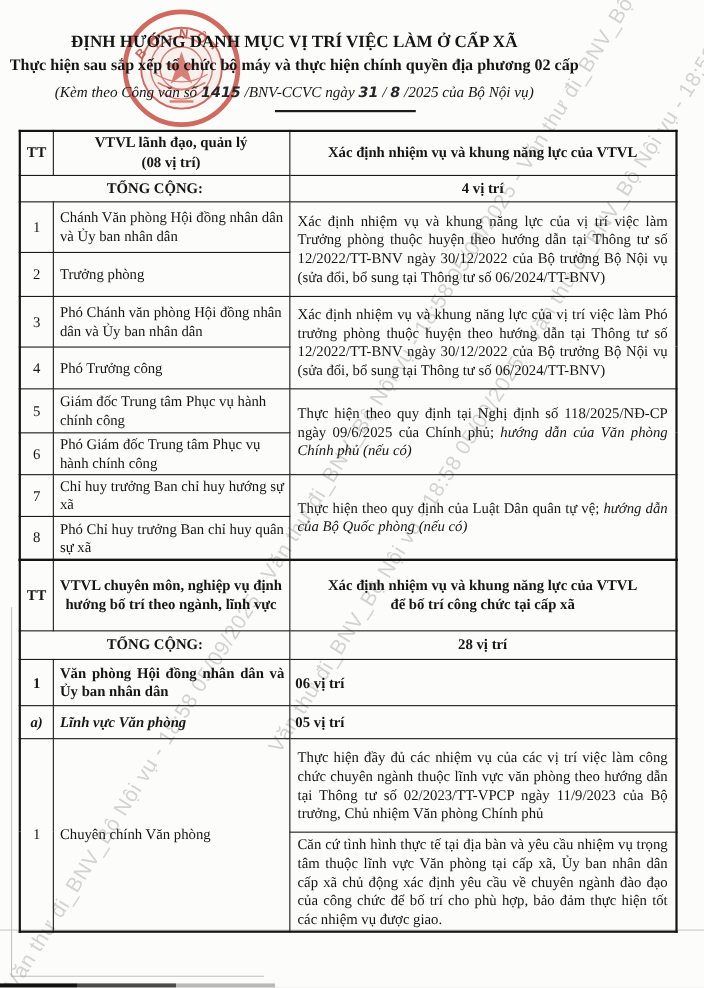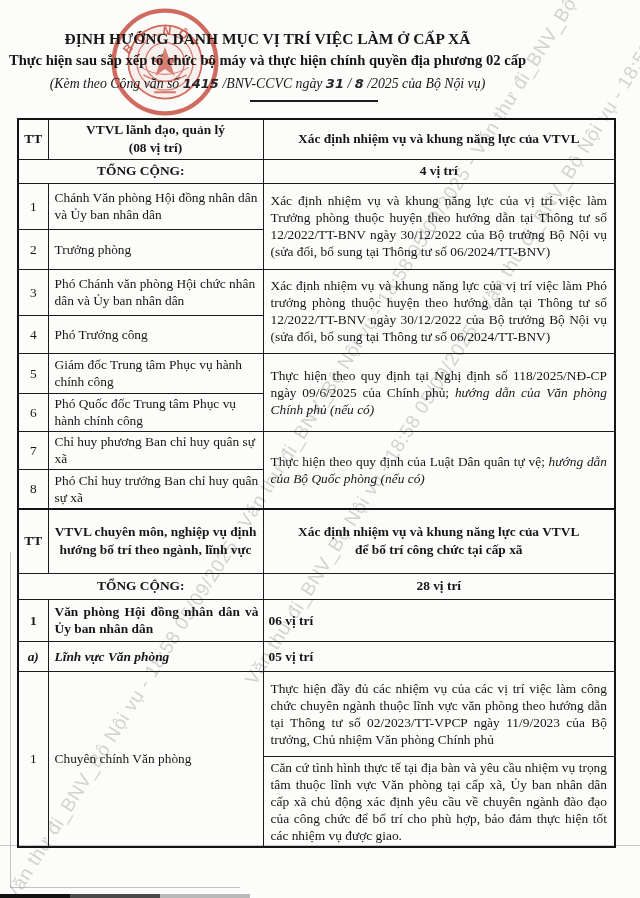--- a/index.html
+++ b/index.html
@@ -113,43 +113,43 @@
       <td class="desc" rowspan="2">
         <span>Xác định nhiệm vụ và khung năng lực của vị trí việc làm Trưởng phòng thuộc huyện theo hướng dẫn tại Thông tư số 12/2022/TT-BNV ngày 30/12/2022 của Bộ trưởng Bộ Nội vụ (sửa đổi, bổ sung tại Thông tư số 06/2024/TT-BNV)</span><span class="i"></span>
       </td>
     </tr>
     <tr style="height:40px">
       <td class="no">2</td>
       <td class="name">Trưởng phòng</td>
     </tr>
     <tr style="height:46px">
       <td class="no">3</td>
-      <td class="name">Phó Chánh văn phòng Hội chức nhân dân và Ủy ban nhân dân</td>
+      <td class="name">Phó Chánh văn phòng Hội đồng nhân dân và Ủy ban nhân dân</td>
       <td class="desc" rowspan="2">
         <span>Xác định nhiệm vụ và khung năng lực của vị trí việc làm Phó trưởng phòng thuộc huyện theo hướng dẫn tại Thông tư số 12/2022/TT-BNV ngày 30/12/2022 của Bộ trưởng Bộ Nội vụ (sửa đổi, bổ sung tại Thông tư số 06/2024/TT-BNV)</span><span class="i"></span>
       </td>
     </tr>
     <tr style="height:38px">
       <td class="no">4</td>
       <td class="name">Phó Trưởng công</td>
     </tr>
     <tr style="height:40px">
       <td class="no">5</td>
       <td class="name">Giám đốc Trung tâm Phục vụ hành chính công</td>
       <td class="desc" rowspan="2">
         <span>Thực hiện theo quy định tại Nghị định số 118/2025/NĐ-CP ngày 09/6/2025 của Chính phủ; </span><span class="i">hướng dẫn của Văn phòng Chính phủ (nếu có)</span>
       </td>
     </tr>
     <tr style="height:38px">
       <td class="no">6</td>
-      <td class="name">Phó Quốc đốc Trung tâm Phục vụ hành chính công</td>
+      <td class="name">Phó Giám đốc Trung tâm Phục vụ hành chính công</td>
     </tr>
     <tr style="height:38px">
       <td class="no">7</td>
-      <td class="name">Chỉ huy phương Ban chỉ huy quân sự xã</td>
+      <td class="name">Chỉ huy trưởng Ban chỉ huy hướng sự xã</td>
       <td class="desc" rowspan="2">
         <span>Thực hiện theo quy định của Luật Dân quân tự vệ; </span><span class="i">hướng dẫn của Bộ Quốc phòng (nếu có)</span>
       </td>
     </tr>
     <tr style="height:40px">
       <td class="no">8</td>
       <td class="name">Phó Chỉ huy trưởng Ban chỉ huy quân sự xã</td>
     </tr>
   </tbody>
     </table>

